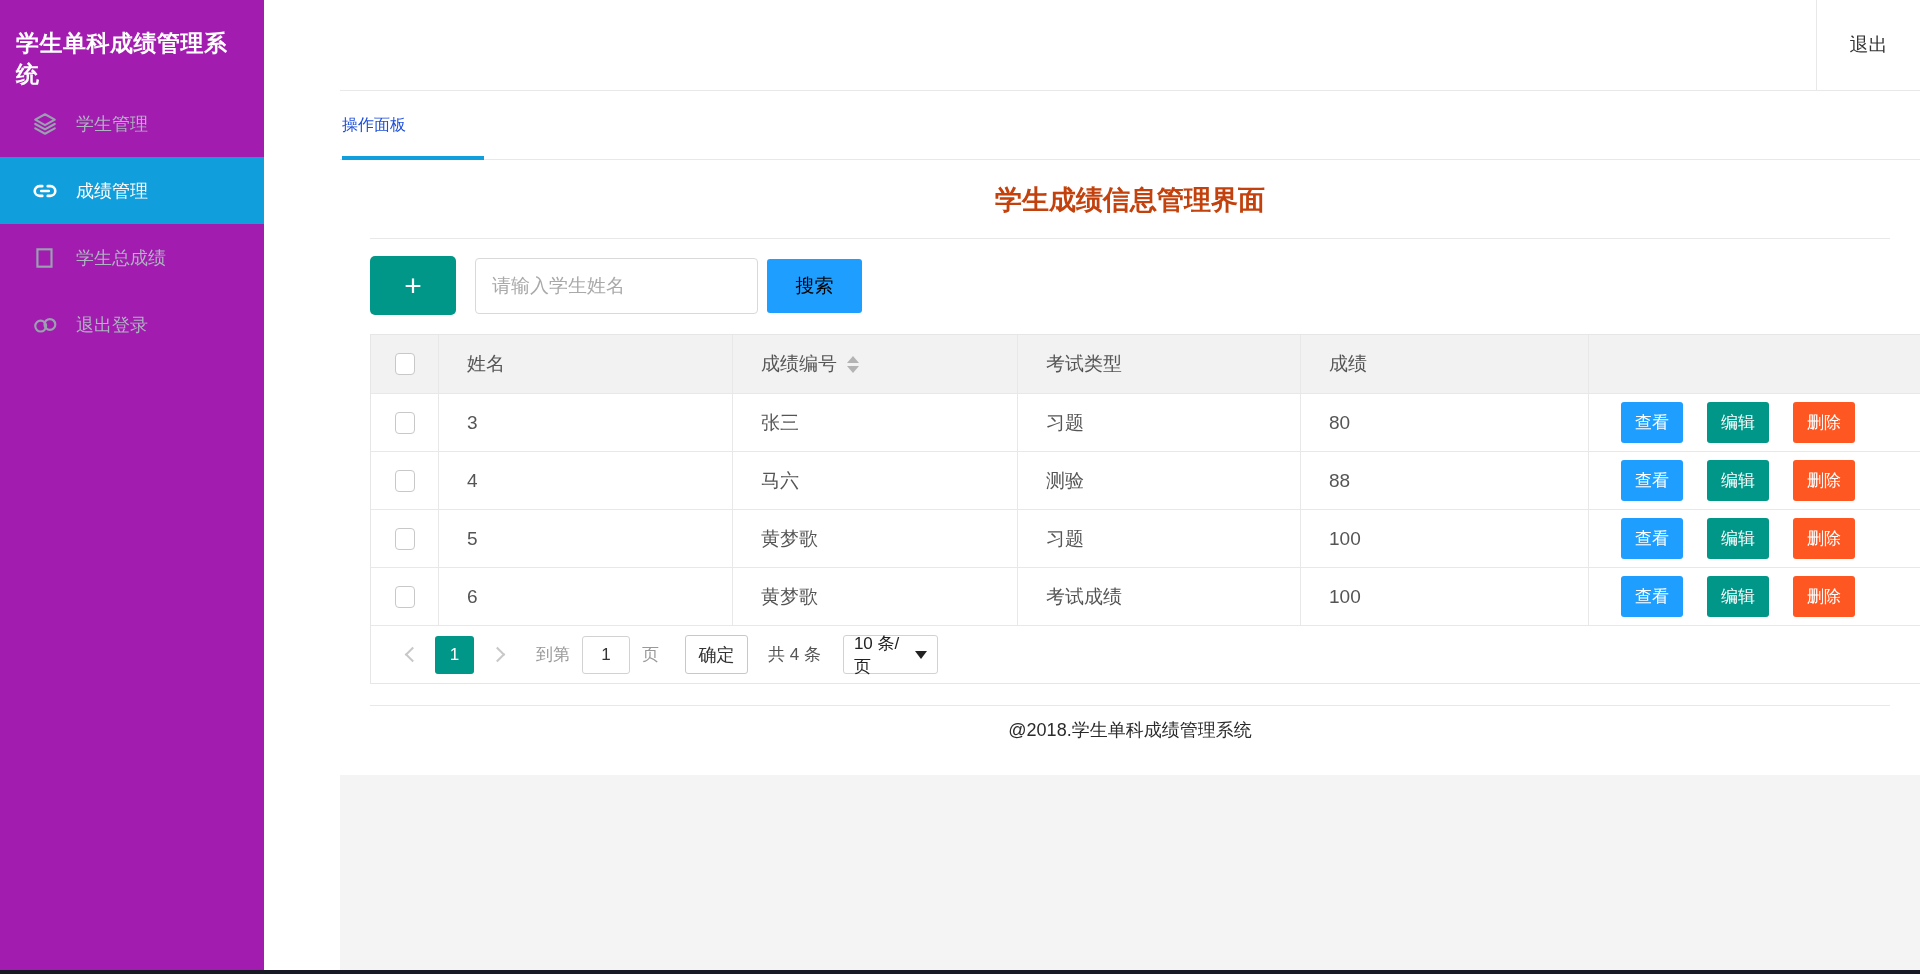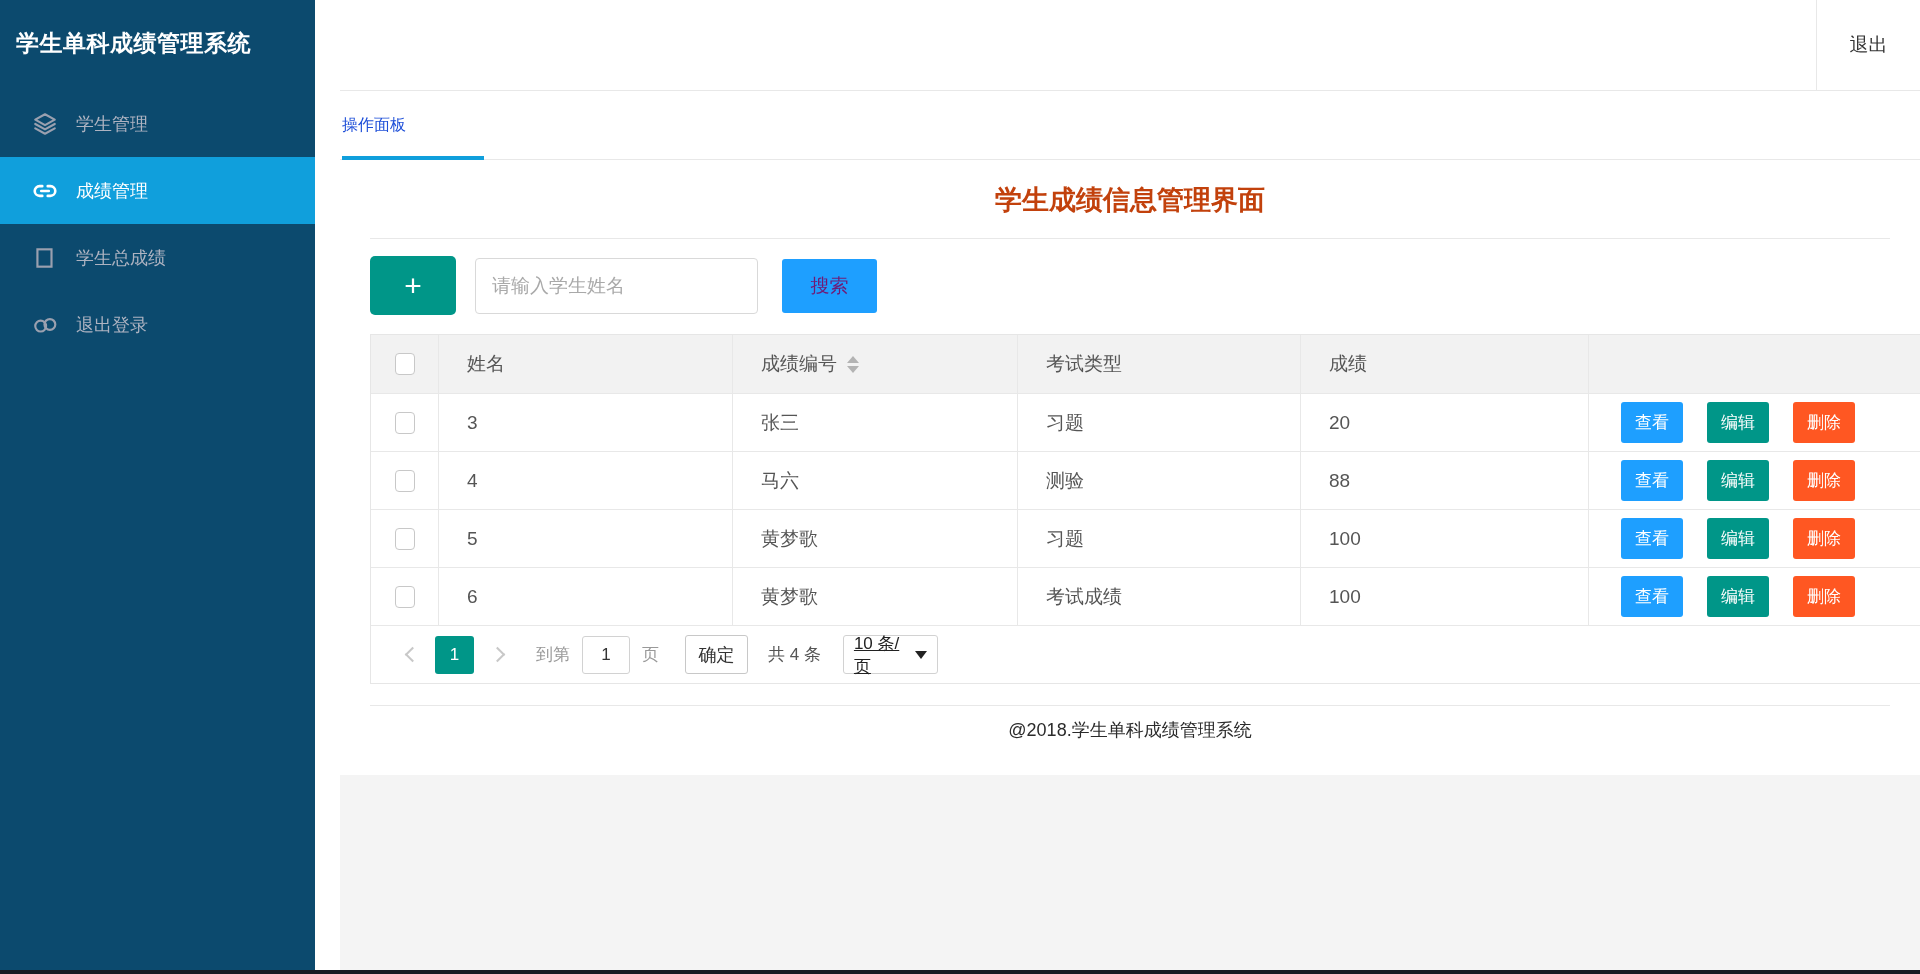--- a/index.html
+++ b/index.html
@@ -1,21 +1,21 @@
 <!DOCTYPE html>
 <html><head>
 <meta charset="utf-8">
 <style>
   * { margin:0; padding:0; box-sizing:border-box; }
   html,body { width:1920px; height:974px; overflow:hidden; }
   body { font-family:"Liberation Sans","DejaVu Sans",sans-serif; background:#fff; }
   .app { position:relative; width:1920px; height:974px; overflow:hidden; }
 
   
-  .sidebar { position:absolute; left:0; top:0; bottom:0; width:315px; background:#0c4a6e; z-index:2; }
+  .sidebar { position:absolute; left:0; top:0; bottom:0; width:264px; background:#a21caf; z-index:2; }
   .sidebar-title { height:90px; padding:28px 16px 0 16px; color:#fff; font-size:23px; font-weight:bold; letter-spacing:0.5px; }
   .menu-item { height:67px; display:flex; align-items:center; padding-left:32px; color:#aeb3c1; font-size:18px; cursor:pointer; }
   .menu-item .mi-icon { width:26px; height:26px; margin-right:18px; display:flex; align-items:center; justify-content:center; }
   .menu-item.active { background:#109fdc; color:#ffffff; }
   .mi-icon svg { display:block; }
 
   
   .main { margin-left:300px; height:100%; display:flex; flex-direction:column; background:#fff;padding-left:40px; }
 
   .topbar { height:91px; background:#fff; border-bottom:1px solid #e8e8e8; position:relative; flex:0 0 auto; }
@@ -27,21 +27,21 @@
 
   .content { padding:0 30px; background:#fff; height:615px; flex:0 0 auto; }
   .page-title { margin-top:22px; text-align:center; font-size:27px; color:#c2410c; }
   .divider { border:none; border-top:1px solid #e8e8e8; margin-top:20px; }
 
   
   .toolbar { margin-top:17px; height:59px; display:flex; align-items:center; }
   .add-btn { width:86px; height:59px; background:#009688; border:none; border-radius:5px; color:#fff; font-size:30px; line-height:1; cursor:pointer; }
   .search-input { margin-left:19px; width:283px; height:56px; border:1px solid #d9d9d9; border-radius:4px; padding:0 16px; font-size:19px; color:#333; outline:none; }
   .search-input::placeholder { color:#a9a9a9; }
-  .search-btn { margin-left:24px; width:95px; height:54px; background:#1e9fff; border:none; border-radius:3px; color:#701a75; font-size:19px; cursor:pointer; }
+  .search-btn { margin-left:9px; width:95px; height:54px; background:#1e9fff; border:none; border-radius:3px; color:#000000; font-size:19px; cursor:pointer; }
 
   
   .table-box { margin-top:19px; border:1px solid #e6e6e6; width:1560px; }
   .trow { display:grid; grid-template-columns:68px 294px 285px 283px 288px 1fr; height:58px; }
   .trow.head { background:#f2f2f2; color:#555; font-size:19px; }
   .trow.body-row { border-top:1px solid #e8e8e8; color:#555; font-size:19px; background:#fff; }
   .cell { display:flex; align-items:center; padding-left:28px; border-right:1px solid #e8e8e8; overflow:hidden; }
   .cell.last { border-right:none; }
   .cell.cb { justify-content:center; padding-left:0; }
   .checkbox { width:20px; height:22px; border:1px solid #c8c8c8; border-radius:4px; background:#fff; cursor:pointer; }
@@ -58,21 +58,21 @@
   .pagination { border-top:1px solid #e8e8e8; height:58px; display:flex; align-items:center; padding-left:24px; font-size:17px; color:#999; background:#fff; }
   .pg-chevron { width:30px; height:30px; display:flex; align-items:center; justify-content:center; cursor:pointer; }
   .pg-chevron i { display:block; width:11px; height:11px; border-left:2px solid #c8c8c8; border-bottom:2px solid #c8c8c8; }
   .pg-chevron.prev i { transform:rotate(45deg); margin-left:4px; }
   .pg-chevron.next i { transform:rotate(-135deg); margin-right:4px; }
   .pg-current { width:39px; height:38px; background:#009688; border-radius:3px; color:#fff; font-size:17px; display:flex; align-items:center; justify-content:center; margin:0 10px; cursor:default; }
   .pg-goto-label { margin-left:22px; }
   .pg-goto-input { width:48px; height:38px; border:1px solid #d2d2d2; border-radius:3px; text-align:center; font-size:17px; color:#333; margin:0 12px; outline:none; }
   .pg-confirm { margin-left:26px; width:63px; height:39px; background:#fff; border:1px solid #c8c8c8; border-radius:3px; font-size:18px; color:#333; cursor:pointer; }
   .pg-total { margin-left:20px; color:#555; }
-  .pg-select { margin-left:22px; width:95px; height:39px; border:1px solid #d2d2d2; border-radius:3px; display:flex; align-items:center; justify-content:space-between; padding:0 10px; color:#222; font-size:17px; cursor:pointer; background:#fff;text-decoration:underline; }
+  .pg-select { margin-left:22px; width:95px; height:39px; border:1px solid #d2d2d2; border-radius:3px; display:flex; align-items:center; justify-content:space-between; padding:0 10px; color:#222; font-size:17px; cursor:pointer; background:#fff; }
   .pg-caret { width:0; height:0; border-left:6px solid transparent; border-right:6px solid transparent; border-top:8px solid #222; }
 
   
   .footer-text { margin-top:12px; text-align:center; font-size:18px; color:#2b2b2b; }
   .gray-area { flex:1 1 auto; background:#f4f4f4; }
   .bottom-line { position:absolute; left:0; right:0; bottom:0; height:4px; background:#171a24; z-index:5; }
 </style>
 </head>
 <body>
 
@@ -170,21 +170,21 @@
         </div>
 
         <div id="table-body">
   <div class="trow body-row">
     <div class="cell cb">
       <span class="checkbox"></span>
     </div>
     <div class="cell">3</div>
     <div class="cell">张三</div>
     <div class="cell">习题</div>
-    <div class="cell">20</div>
+    <div class="cell">80</div>
     <div class="cell last actions">
       <button class="act-btn act-view">查看</button>
       <button class="act-btn act-edit">编辑</button>
       <button class="act-btn act-del">删除</button>
     </div>
   </div>
 
   <div class="trow body-row">
     <div class="cell cb">
       <span class="checkbox"></span>

